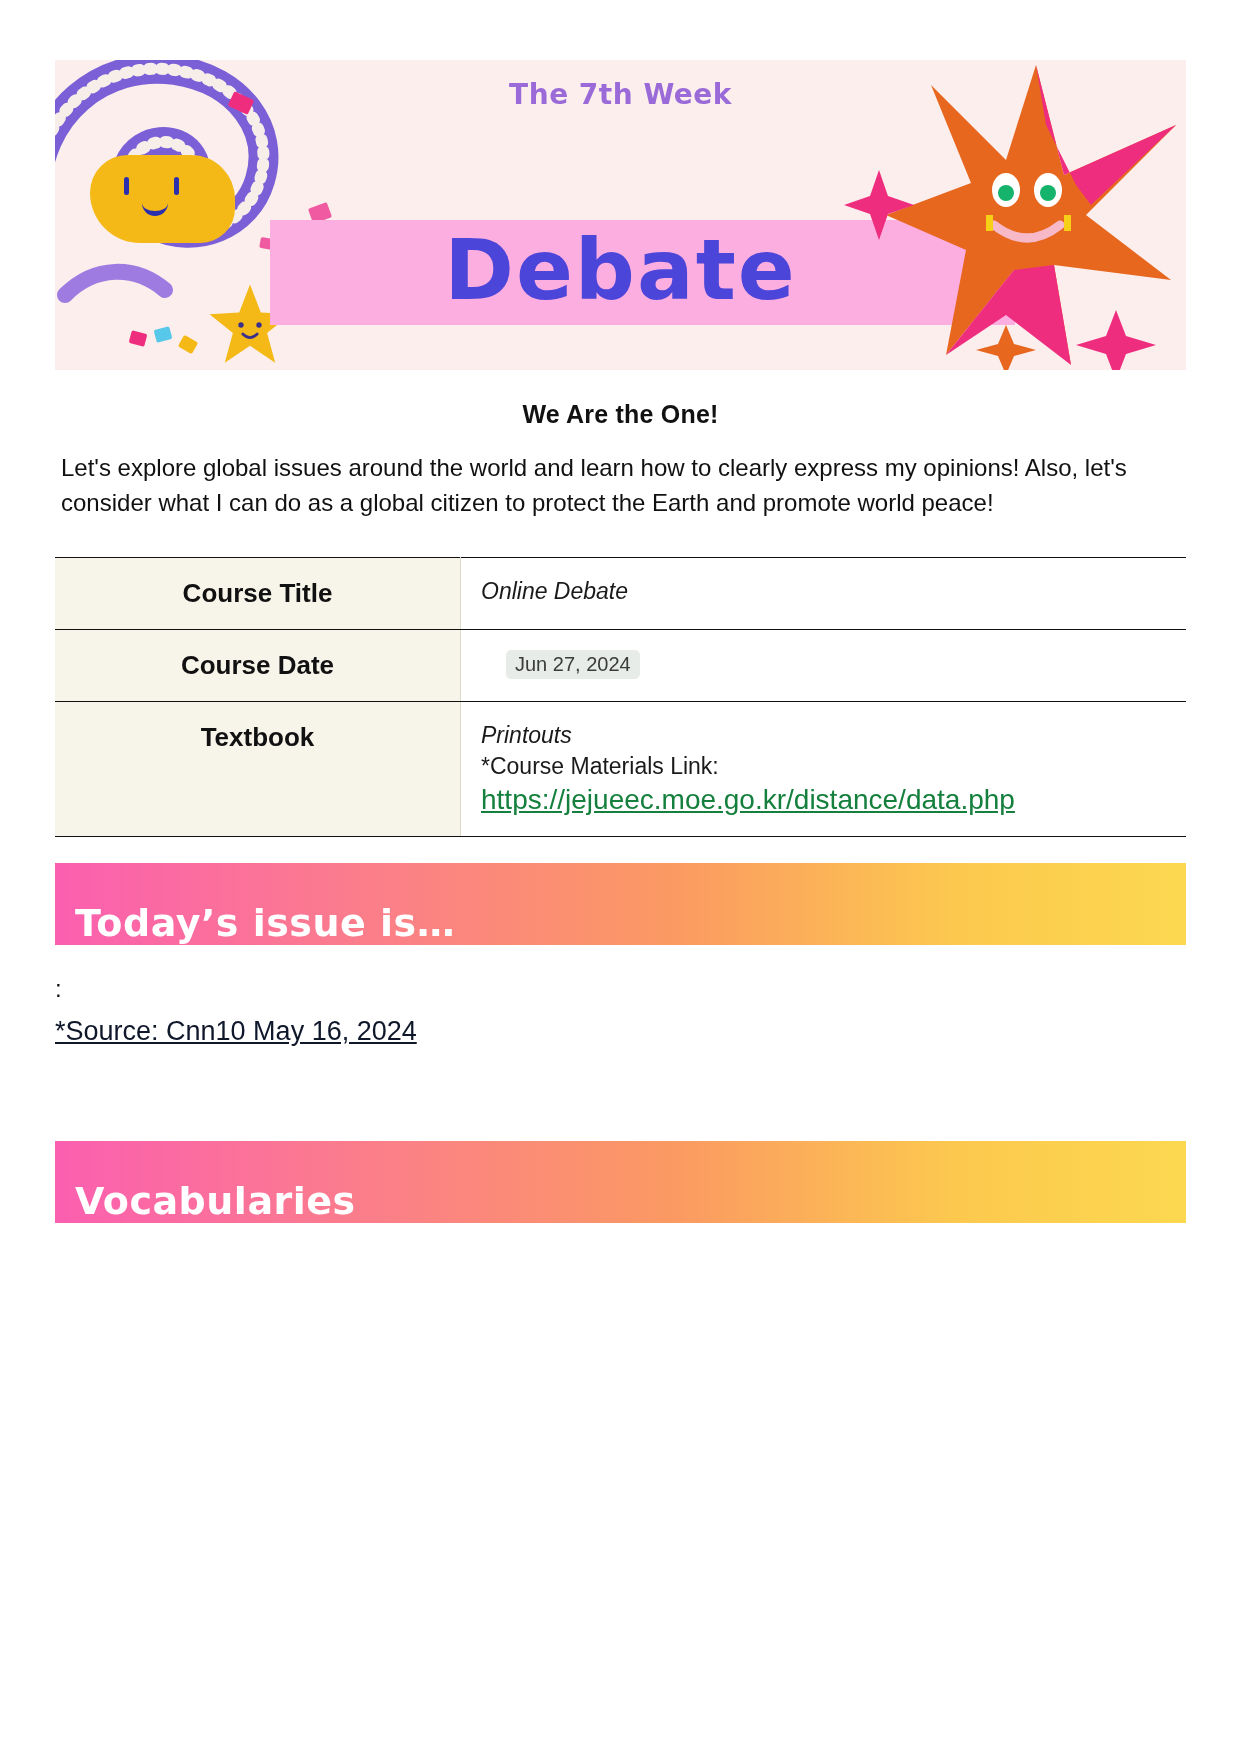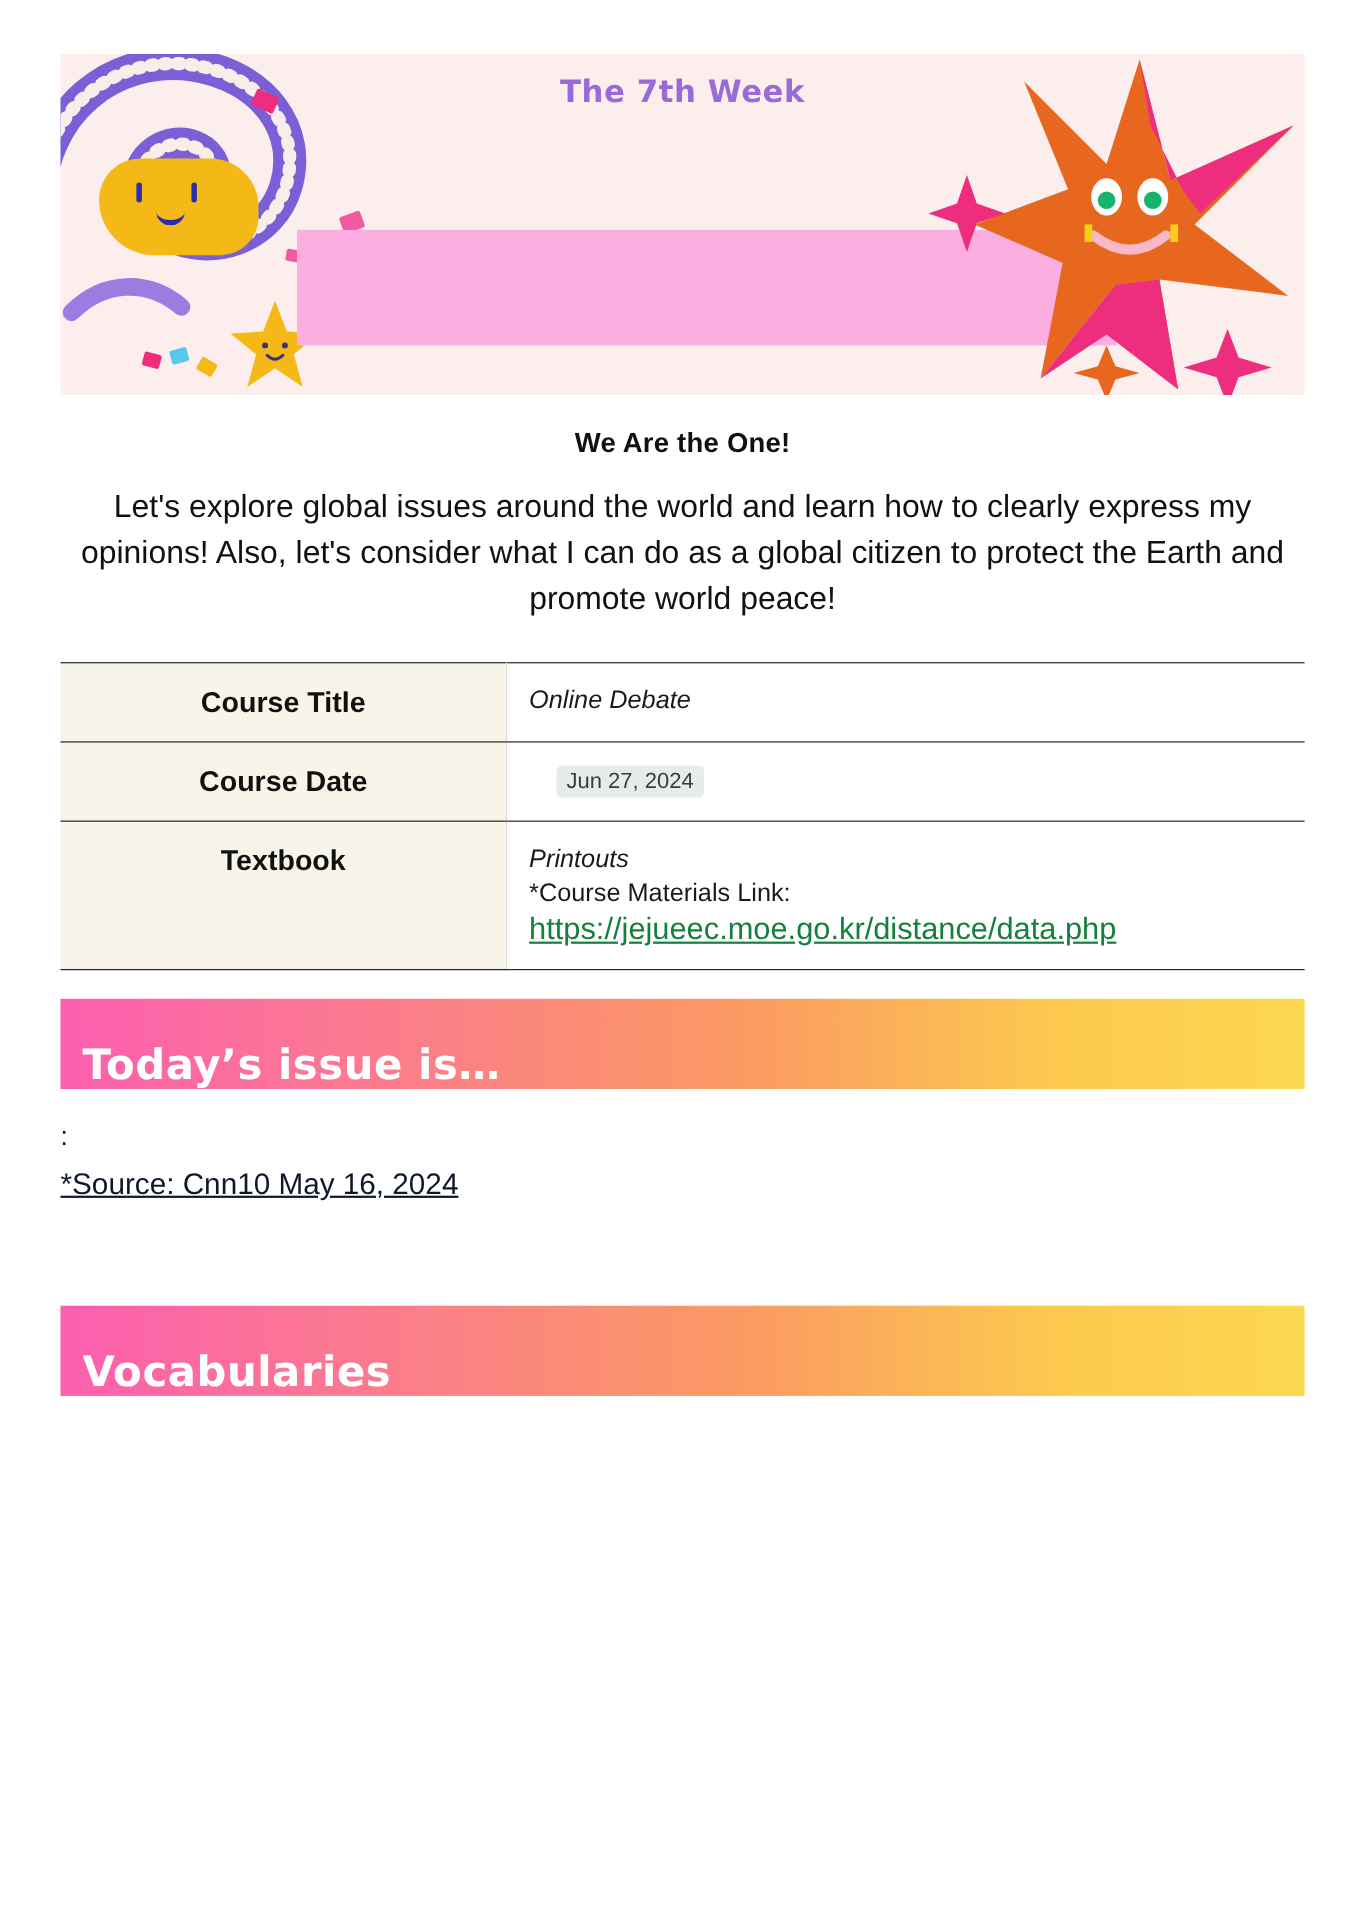--- a/index.html
+++ b/index.html
@@ -9,21 +9,21 @@
   }
   body {
     width: 1241px;
     height: 1754px;
     font-family: "Liberation Sans", sans-serif;
     color: #111111;
     position: relative;
     overflow: hidden;
   }
   .page {
-    padding: 1px 55px;
+    padding: 12px 55px;
     box-sizing: border-box;
     width: 1241px;
   }
 
   
   .banner {
     position: relative;
     margin-top: 48px;
     height: 310px;
     background: #fbeeec;
@@ -117,22 +117,22 @@
 
   
   .headline {
     text-align: center;
     font-weight: bold;
     font-size: 25px;
     margin-top: 30px;
     letter-spacing: 0.2px;
   }
   .lede {
-    text-align: center;
-    font-size: 29px;
+    text-align: left;
+    font-size: 24px;
     line-height: 1.45;
     margin-top: 22px;
     padding: 0 6px;
   }
 
   
   table.info {
     width: 100%;
     border-collapse: collapse;
     margin-top: 36px;
@@ -260,20 +260,21 @@
         <polygon points="35,0 44,26 70,35 44,44 35,70 26,44 0,35 26,26" fill="#ef2d7e"></polygon>
       </svg>
       <svg class="deco" style="right:30px; top:250px; width:80px; height:70px;" viewBox="0 0 80 70">
         <polygon points="40,0 50,26 80,35 50,44 40,70 30,44 0,35 30,26" fill="#ef2d7e"></polygon>
       </svg>
       <svg class="deco" style="right:150px; top:265px; width:60px; height:50px;" viewBox="0 0 60 50">
         <polygon points="30,0 38,19 60,25 38,31 30,50 22,31 0,25 22,19" fill="#e7671f"></polygon>
       </svg>
 
       <div class="banner-title-small">The 7th Week</div>
+      <div class="banner-title-big2">Debate</div>
     </div>
   </div>
 
   <div class="headline">We Are the One!</div>
   <div class="lede">Let's explore global issues around the world and learn how to clearly express my opinions! Also, let's consider what I can do as a global citizen to protect the Earth and promote world peace!</div>
 
   <table class="info">
     <tbody>
         <tr>
       <td>Course Title</td>

